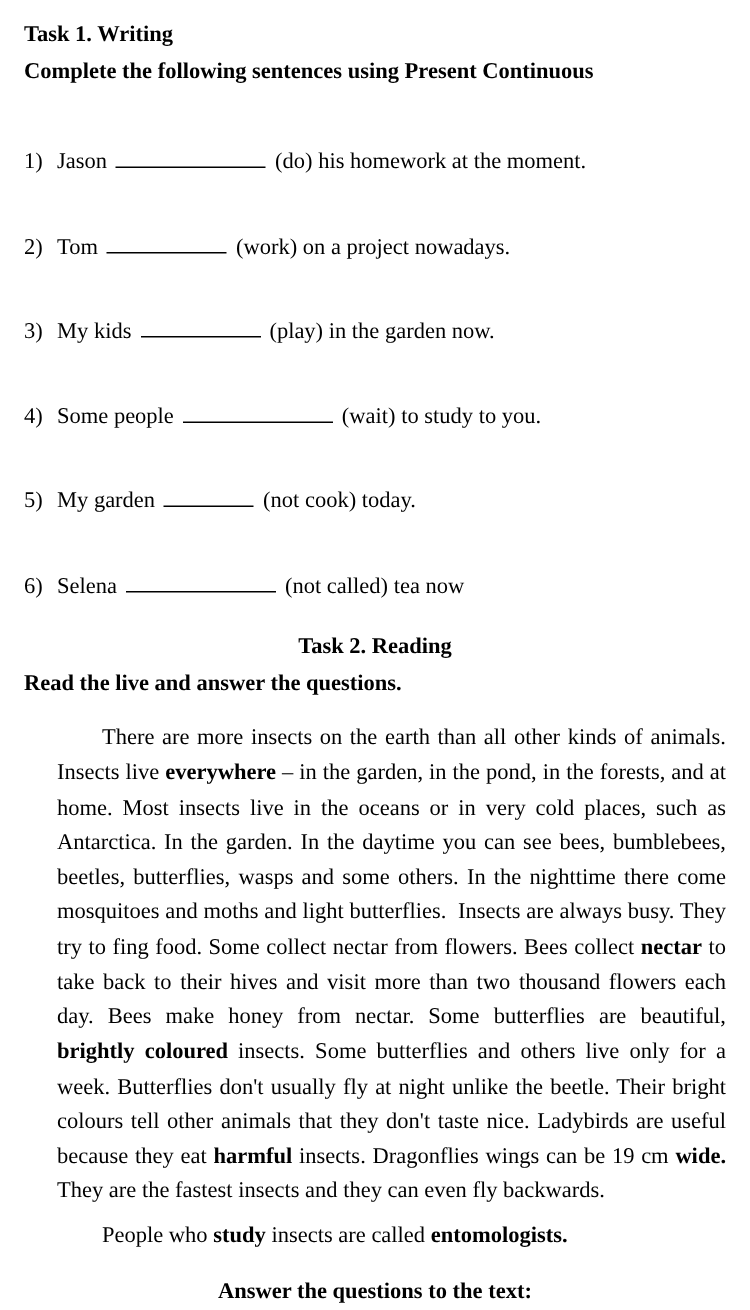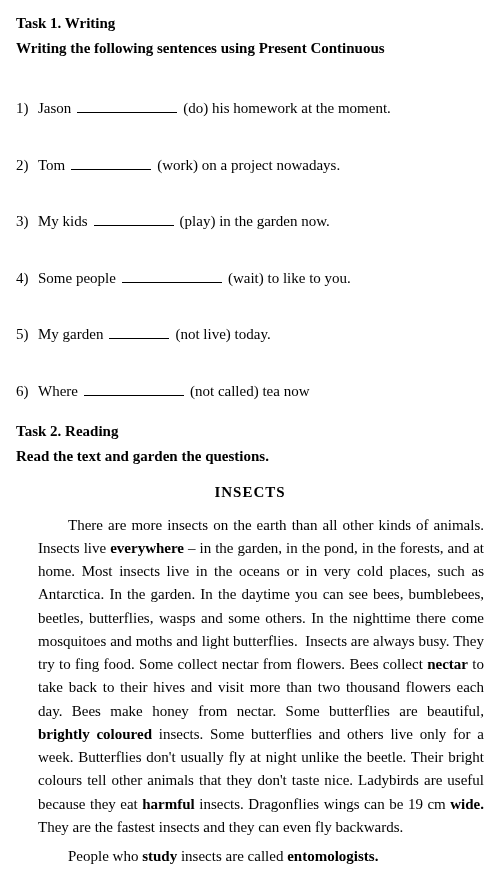--- a/index.html
+++ b/index.html
@@ -63,20 +63,21 @@
       white-space: nowrap;
       margin-top: 28px;
     }
     .task2-section {
       margin-top: 8px;
     }
     .task2-title {
       font-weight: bold;
       font-size: 15px;
       margin-bottom: 2px;
+      text-align: center;
     }
     .task2-subtitle {
       font-size: 15px;
       margin-bottom: 14px;
     }
     .reading-title {
       text-align: center;
       font-weight: bold;
       font-size: 15px;
       margin-bottom: 10px;
@@ -111,21 +112,21 @@
       font-size: 15px;
       margin-bottom: 4px;
     }
   </style>
 </head>
 <body>
 
 <div>
   <div class="task-title">Task 1. Writing</div>
   <div class="task-subtitle">
-    <span class="bold">Writing the following sentences using Present Continuous</span>
+    <span class="bold">Complete the following sentences using Present Continuous</span>
   </div>
 
   <ul class="sentence-list">
     <li>
       <span class="num">1)</span>
       <span class="subject">Jason</span>
       <span class="fill-box fill-box-lg"></span>
       <span class="hint">(do) his homework at the moment.</span>
     </li>
     <li>
@@ -137,44 +138,43 @@
     <li>
       <span class="num">3)</span>
       <span class="subject">My kids</span>
       <span class="fill-box"></span>
       <span class="hint">(play) in the garden now.</span>
     </li>
     <li>
       <span class="num">4)</span>
       <span class="subject">Some people</span>
       <span class="fill-box fill-box-lg"></span>
-      <span class="hint">(wait) to like to you.</span>
+      <span class="hint">(wait) to study to you.</span>
     </li>
     <li>
       <span class="num">5)</span>
       <span class="subject">My garden</span>
       <span class="fill-box fill-box-sm"></span>
-      <span class="hint">(not live) today.</span>
+      <span class="hint">(not cook) today.</span>
     </li>
     <li>
       <span class="num">6)</span>
-      <span class="subject">Where</span>
+      <span class="subject">Selena</span>
       <span class="fill-box fill-box-lg"></span>
       <span class="hint">(not called) tea now</span>
     </li>
   </ul>
 </div>
 
 <div class="task2-section">
   <div class="task2-title">Task 2. Reading</div>
   <div class="task2-subtitle">
-    <span class="bold">Read the text and garden the questions.</span>
+    <span class="bold">Read the live and answer the questions.</span>
   </div>
 
-  <div class="reading-title">INSECTS</div>
 
   <div class="reading-body">
     <p>
       There are more insects on the earth than all other kinds of animals. Insects live <strong>everywhere</strong> – in the garden, in the pond, in the forests, and at home. Most insects live in the oceans or in very cold places, such as Antarctica. In the garden. In the daytime you can see bees, bumblebees, beetles, butterflies, wasps and some others. In the nighttime there come mosquitoes and moths and light butterflies.&nbsp; Insects are always busy. They try to fing food. Some collect nectar from flowers. Bees collect <strong>nectar</strong> to take back to their hives and visit more than two thousand flowers each day. Bees make honey from nectar. Some butterflies are beautiful, <strong>brightly coloured</strong> insects. Some butterflies and others live only for a week. Butterflies don't usually fly at night unlike the beetle. Their bright colours tell other animals that they don't taste nice. Ladybirds are useful because they eat <strong>harmful</strong> insects. Dragonflies wings can be 19 cm <strong>wide.</strong> They are the fastest insects and they can even fly backwards.
     </p>
     <p>
       People who <strong>study</strong> insects are called <strong>entomologists.</strong>
     </p>
   </div>
 

